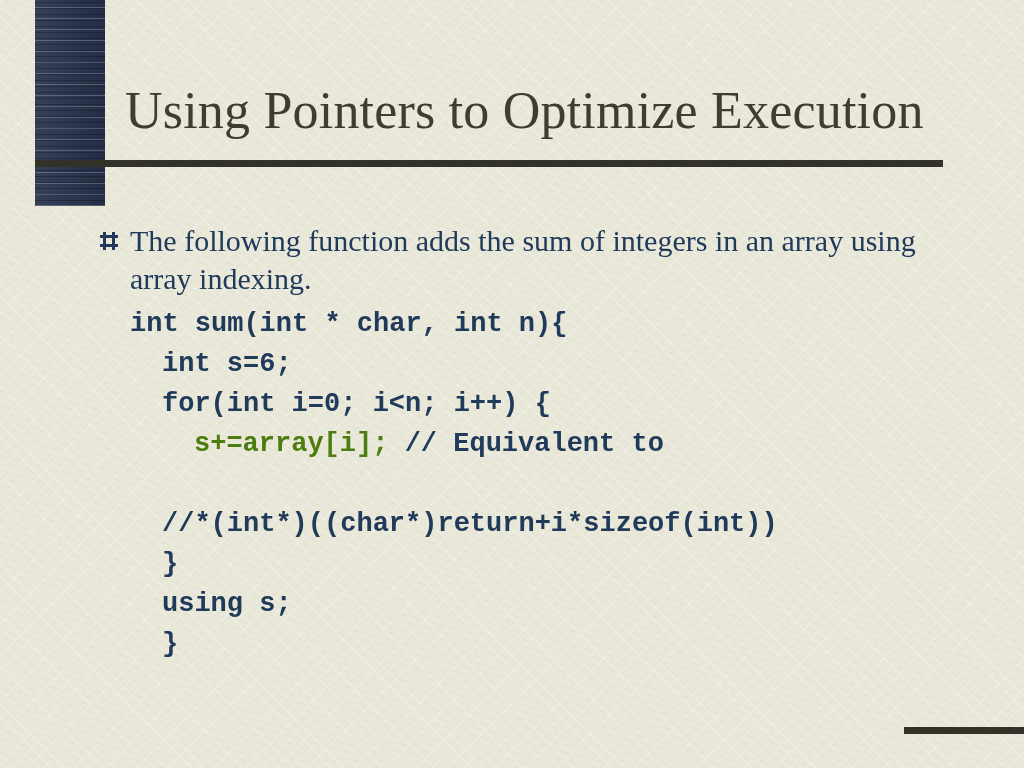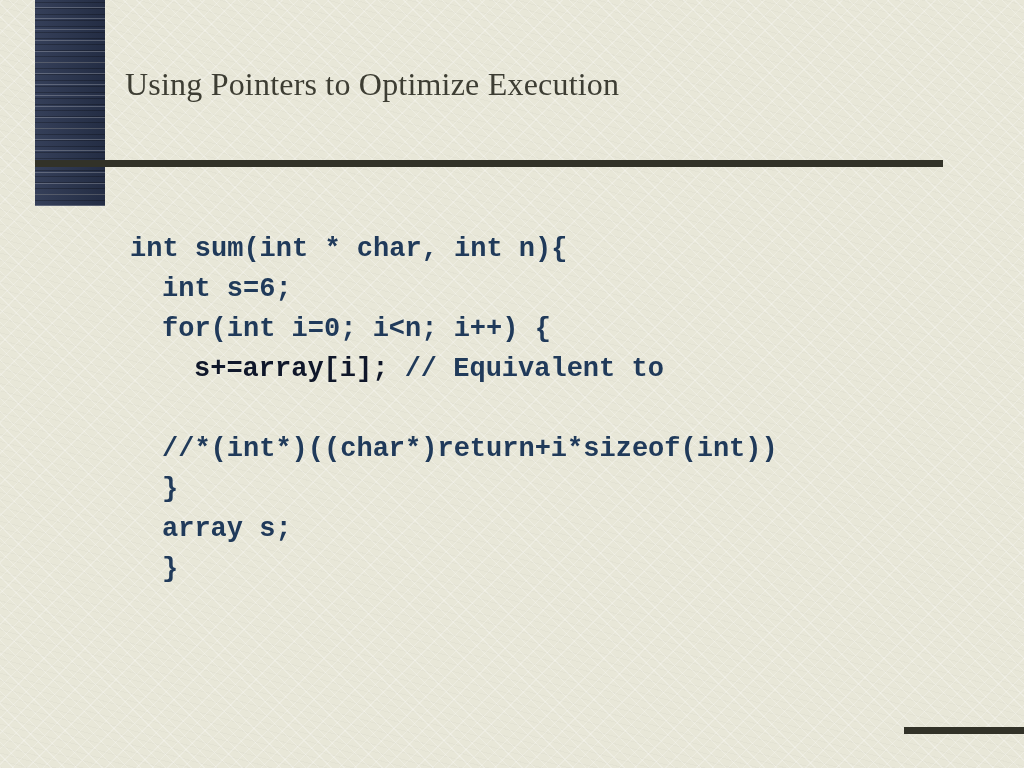--- a/index.html
+++ b/index.html
@@ -18,22 +18,22 @@
     left: 35px; top: 0;
     width: 70px; height: 206px;
     background-color: #2a3550;
     background-image:
       repeating-linear-gradient(0deg, rgba(255,255,255,0.22) 0 1px, transparent 1px 11px),
       repeating-linear-gradient(0deg, rgba(0,0,0,0.25) 5px 6px, transparent 6px 11px),
       linear-gradient(90deg, rgba(255,255,255,0.05), rgba(0,0,0,0.15));
   }
   .title {
     position: absolute;
-    left: 125px; top: 66px;
-    font-size: 32px;
+    left: 125px; top: 81px;
+    font-size: 52px;
     color: #3d3d33;
     letter-spacing: 0.2px;
   }
   .title-rule {
     position: absolute;
     left: 35px; top: 160px;
     width: 908px; height: 7px;
     background: #323228;
   }
   .content {
@@ -64,42 +64,51 @@
     margin-left: 30px;
     font-family: "Courier New", Courier, monospace;
     font-weight: bold;
     font-size: 27px;
     line-height: 1.48;
     color: #203a5a;
     white-space: pre;
   }
   .code .ind1 { padding-left: 32px; display: inline-block; }
   .code .ind2 { padding-left: 64px; display: inline-block; }
-  .code .red { color: #0f172a; }
+  .code .red { color: #4d7c0f; }
   .corner-rule {
     position: absolute;
     right: 0; bottom: 34px;
     width: 120px; height: 7px;
     background: #323228;
   }
 </style>
 </head>
 <body>
 
 <div class="decor-block"></div>
 
 <div class="title">Using Pointers to Optimize Execution</div>
 <div class="title-rule"></div>
 
 <div class="content">
+  <div class="bullet-row">
+    <div class="bullet-icon">
+      <span class="hb t"></span>
+        <span class="hb b"></span>
+        <span class="vb l"></span>
+        <span class="vb r"></span>
+    </div>
+    <div class="bullet-text">The following function adds the sum of integers in an array using array indexing.</div>
+  </div>
 
   <div class="code"><span>int sum(int * char, int n){</span>
 <span class="ind1">int s=6;</span>
 <span class="ind1">for(int i=0; i&lt;n; i++) {</span>
 <span class="ind2"><span class="red">s+=array[i];</span><span> // Equivalent to</span></span>
 
 <span class="ind1">//*(int*)((char*)return+i*sizeof(int))</span>
 <span class="ind1">}</span>
-<span class="ind1">array s;</span>
+<span class="ind1">using s;</span>
 <span class="ind1">}</span></div>
 </div>
 
 <div class="corner-rule"></div>
 
 </body></html>

